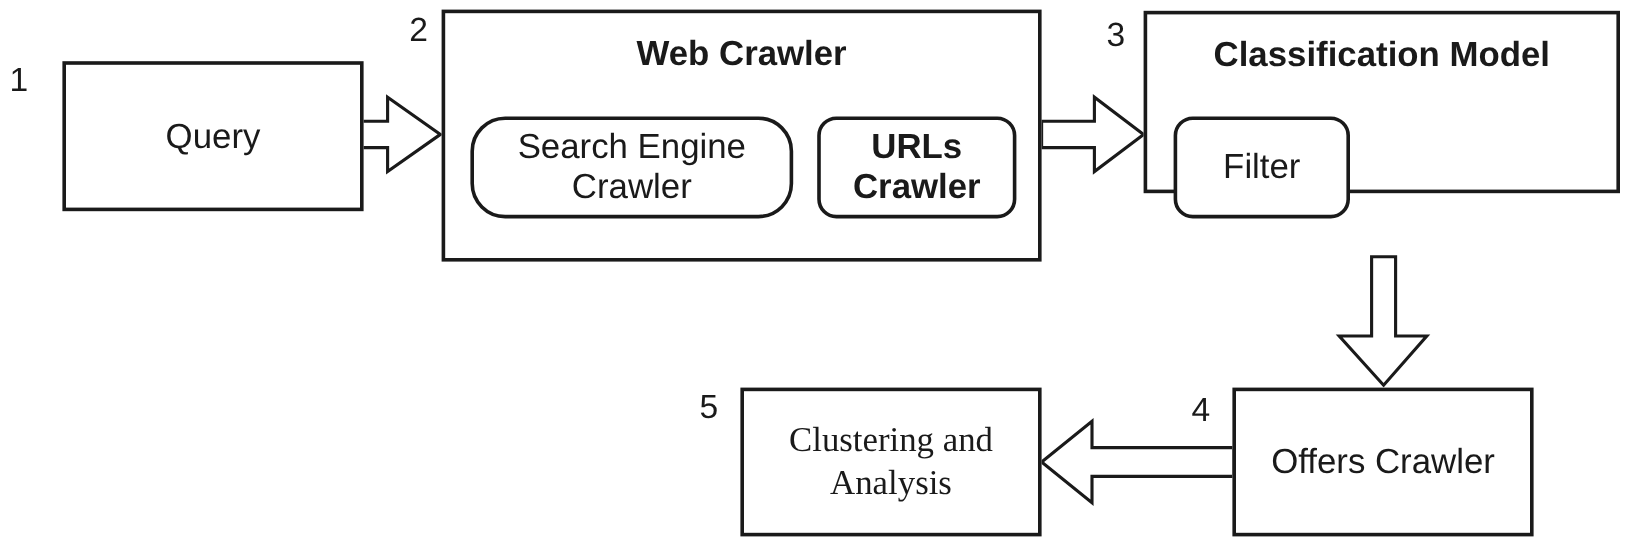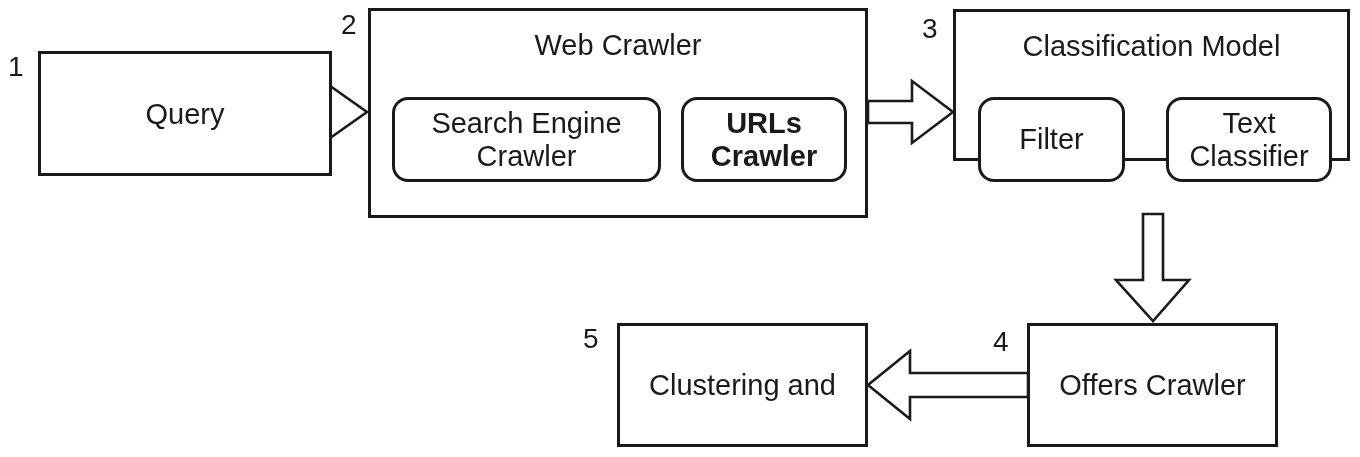--- a/index.html
+++ b/index.html
@@ -39,20 +39,21 @@
     line-height: 36px;
   }
   .group {
     text-align: center;
   }
   .group-title {
     margin-top: 17px;
     font-size: 29px;
     line-height: 34px;
     text-align: center;
+    font-weight: bold;
   }
   .subnode {
     position: absolute;
     box-sizing: border-box;
     border: 3px solid #1a1a1a;
     border-radius: 16px;
     background: #ffffff;
     display: flex;
     flex-direction: column;
     align-items: center;
@@ -74,56 +75,53 @@
 <div class="canvas">
 
   <svg class="arrow-layer" viewBox="0 0 1360 457">
     <polygon points="285,101 323,101 323,81 367,112 323,143 323,123 285,123" fill="#ffffff" stroke="#1a1a1a" stroke-width="2.6"></polygon>
     <polygon points="868,101 912,101 912,81 953,112 912,143 912,123 868,123" fill="#ffffff" stroke="#1a1a1a" stroke-width="2.6"></polygon>
     <polygon points="1143,214 1143,280 1116,280 1153,321 1189,280 1163,280 1163,214" fill="#ffffff" stroke="#1a1a1a" stroke-width="2.6"></polygon>
     <polygon points="1028,373 910,373 910,351 868,385 910,419 910,397 1028,397" fill="#ffffff" stroke="#1a1a1a" stroke-width="2.6"></polygon>
   </svg>
 
   <div class="step-num" style="left:8px; top:52px;">1</div>
-  <div class="node leaf" style="left:38px; top:51px; width:294px; height:125px;justify-content:center;">
+  <div class="node leaf" style="left:52px; top:51px; width:251px; height:125px;justify-content:center;">
     <div>
       <span class="line">Query</span>
     </div>
   </div>
 
   <div class="step-num" style="left:341px; top:10px;">2</div>
   <div class="node group" style="left:368px; top:8px; width:500px; height:210px;">
     <div class="group-title">Web Crawler</div>
-    <div class="subnode" style="left:21px; top:86px; width:269px; height:85px;">
+    <div class="subnode" style="left:21px; top:86px; width:269px; height:85px;border-radius:29px;">
       <span class="line">Search Engine</span>
       <span class="line">Crawler</span>
     </div>
     <div class="subnode" style="left:310px; top:86px; width:166px; height:85px;font-weight:bold;">
       <span class="line">URLs</span>
       <span class="line">Crawler</span>
     </div>
   </div>
 
   <div class="step-num" style="left:922px; top:14px;">3</div>
   <div class="node group" style="left:953px; top:9px; width:397px; height:152px;">
     <div class="group-title">Classification Model</div>
     <div class="subnode" style="left:22px; top:85px; width:147px; height:85px;">
       <span class="line">Filter</span>
     </div>
-    <div class="subnode" style="left:210px; top:85px; width:166px; height:85px;">
-      <span class="line">Text</span>
-      <span class="line">Classifier</span>
-    </div>
   </div>
 
   <div class="step-num" style="left:993px; top:327px;">4</div>
   <div class="node leaf" style="left:1027px; top:323px; width:251px; height:124px;">
     <span>Offers Crawler</span>
   </div>
 
   <div class="step-num" style="left:583px; top:324px;">5</div>
-  <div class="node leaf" style="left:617px; top:323px; width:251px; height:124px;">
+  <div class="node leaf" style="left:617px; top:323px; width:251px; height:124px;font-family:Liberation Serif, serif;">
     <div>
       <span class="line">Clustering and</span>
+      <span class="line">Analysis</span>
     </div>
   </div>
 
 </div>
 
 </body></html>

